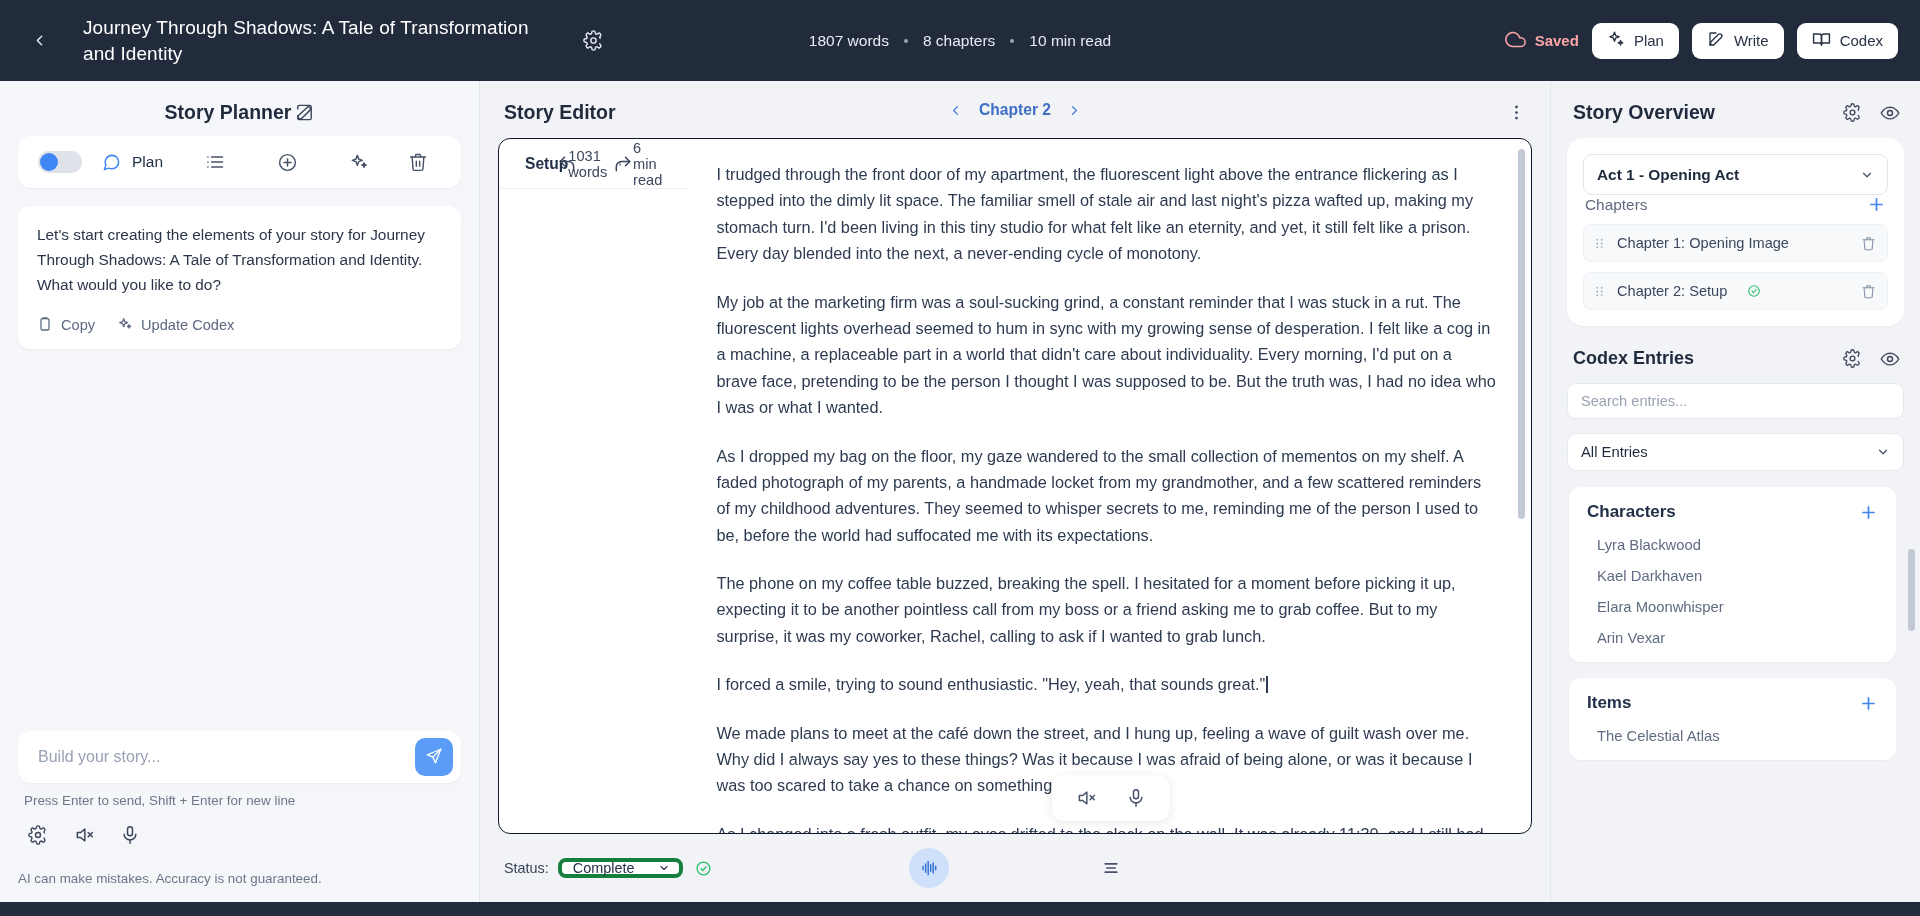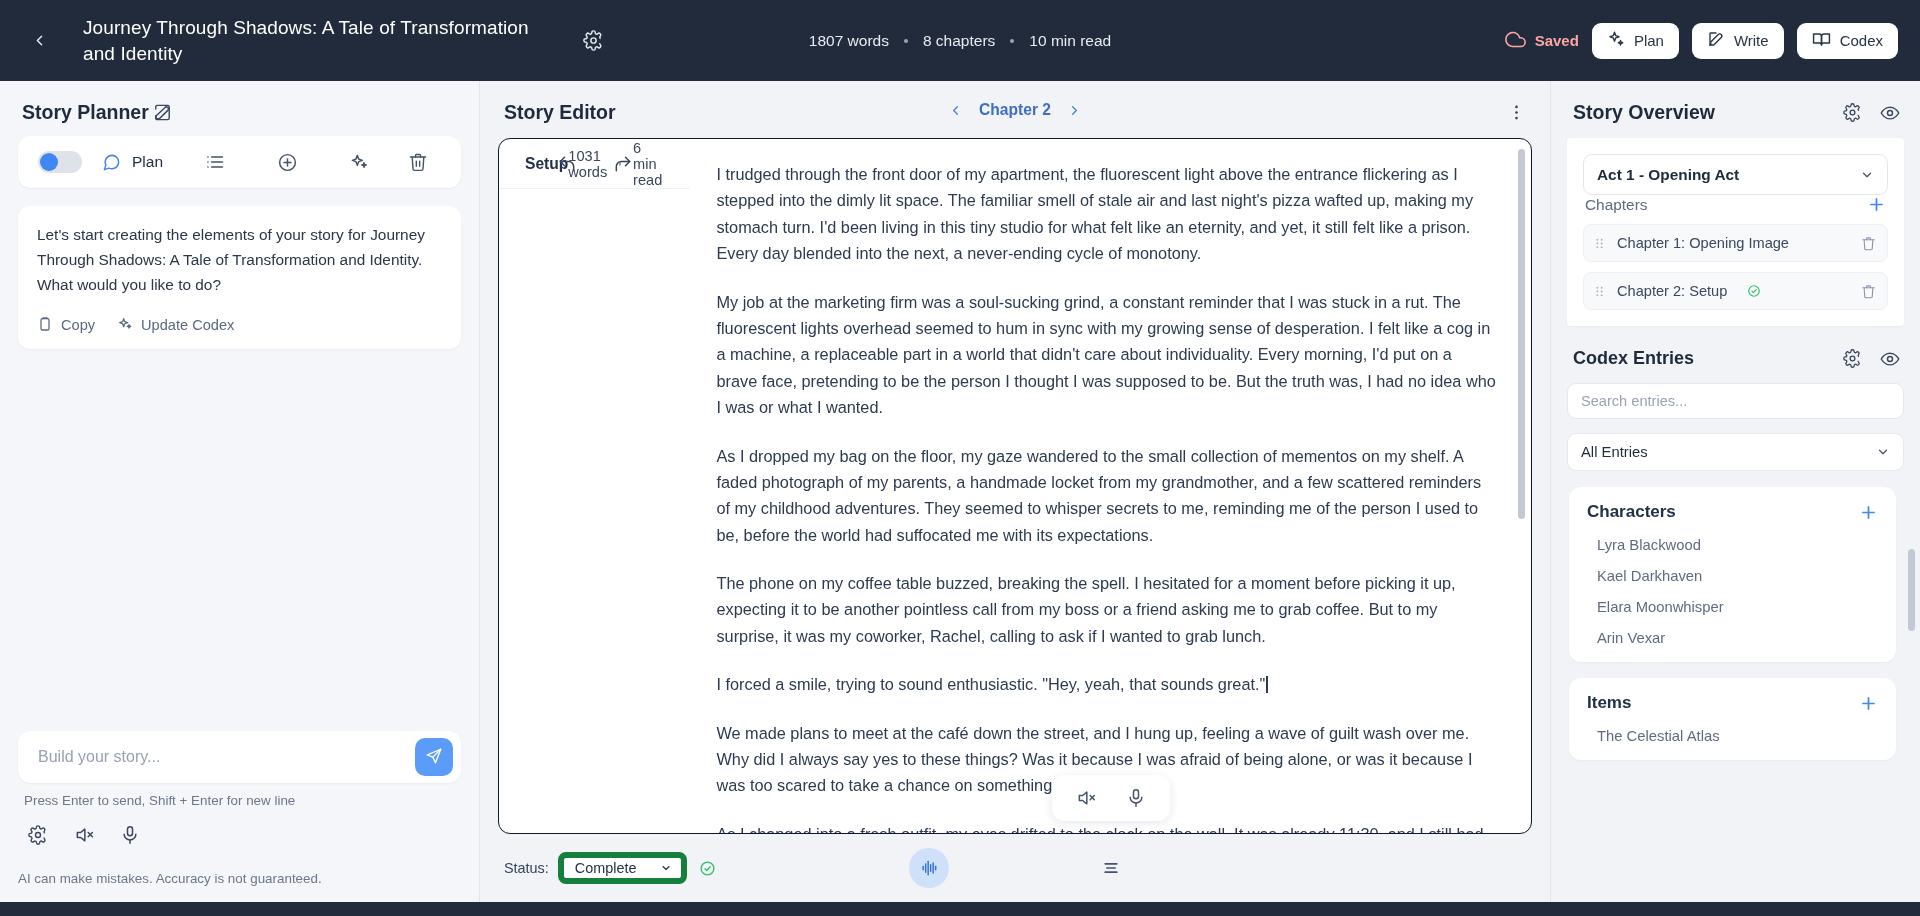--- a/index.html
+++ b/index.html
@@ -51,21 +51,21 @@
   .body { flex:1 1 auto; display:flex; min-height:0; background:#f1f3f6; }
 
   
   .left {
     width: 480px; flex:0 0 480px;
     background:#f4f6f9;
     display:flex; flex-direction:column;
     border-right:1px solid #e2e6ec;
     min-height:0;
   }
-  .left-head { padding:20px 22px 12px 22px; display:flex; align-items:center; gap:4px;}
+  .left-head { padding:20px 22px 12px 22px; display:flex; align-items:center; gap:4px;justify-content:center;}
   .left-head h2 { font-size:19.5px; font-weight:700; color:#1f2a3c; }
   .icon-btn { display:flex; align-items:center; justify-content:center; color:#3c475c; cursor:pointer; background:none;border:none;padding:0;}
   .planner-bar {
     margin:0 18px; background:#ffffff; border-radius:13px;
     height:52px; display:flex; align-items:center; padding:0 20px;
     box-shadow:0 1px 2px rgba(20,30,50,.05);
   }
   .toggle { width:44px;height:22px;border-radius:11px;background:#dfe3e9; position:relative; flex:0 0 44px; cursor:pointer;}
   .toggle .knob { width:18px;height:18px;border-radius:50%;background:#4086f4; position:absolute; top:2px; left:2px; }
   .planner-bar .chat-icon { margin-left:20px; color:#4086f4; display:flex; }
@@ -145,21 +145,21 @@
     height:46px; display:flex; align-items:center; gap:30px; padding:0 24px;
   }
   .audio-float > * { color:#46536a; cursor:pointer; display:flex; }
 
   .bottom-toolbar {
     flex:0 0 68px; height:68px; display:flex; align-items:center;
     padding:0 28px 0 24px; position:relative;
   }
   .bt-label { font-size:14.4px; color:#384459; }
   .select {
-    background:#ffffff; border:6px solid #15803d; border-radius:8px; height:32px;
+    background:#ffffff; border:4px solid #15803d; border-radius:8px; height:20px;
     display:flex; align-items:center; gap:10px; padding:0 9px 0 11px;
     font-size:14.4px; color:#22304a; cursor:pointer; margin-left:9px;
   }
   .check-green { margin-left:12px; display:flex; color:#2fbf6c; }
   .bt-center { position:absolute; left:0; right:0; display:flex; justify-content:center; gap:0; pointer-events:none;}
   .waveform-btn {
     pointer-events:auto; width:40px;height:40px;border-radius:50%;
     background:#cfe0fb; display:flex; align-items:center; justify-content:center; color:#2f6fd0; cursor:pointer;
   }
   .align-btn { pointer-events:auto; margin-left:152px; color:#46536a; display:flex; align-items:center; cursor:pointer;}
@@ -172,21 +172,21 @@
     width:370px; flex:0 0 370px; background:#f1f3f6;
     border-left:1px solid #e2e6ec; display:flex; flex-direction:column; min-height:0;
     position:relative; overflow:hidden;
   }
   .right-sec-head { display:flex; align-items:center; padding:20px 20px 0 22px; }
   .right-sec-head h2 { font-size:19.5px; font-weight:700; color:#1f2a3c; }
   .right-sec-head .acts { margin-left:auto; display:flex; align-items:center; gap:18px; color:#3c475c; }
   .right-sec-head .acts > * { cursor:pointer; display:flex; }
 
   .card {
-    margin:14px 16px 0 16px; background:#ffffff; border-radius:4px; padding:16px 16px 16px 16px;
+    margin:14px 16px 0 16px; background:#ffffff; border-radius:16px; padding:16px 16px 16px 16px;
     box-shadow:0 1px 2px rgba(20,30,50,.04);
   }
   .act-select {
     border:1px solid #e2e6ec; border-radius:9px; height:41px;
     display:flex; align-items:center; padding:0 13px; font-size:15.4px; font-weight:700; color:#1f2a3c; cursor:pointer;
   }
   .act-select .chev { margin-left:auto; color:#4a5568; display:flex; }
   .chapters-head { display:flex; align-items:center; padding:0 2px; }
   .chapters-head .ttl { font-size:15.4px; color:#5f6b80; }
   .chapters-head .plus { margin-left:auto; color:#4086f4; cursor:pointer; display:flex; }

